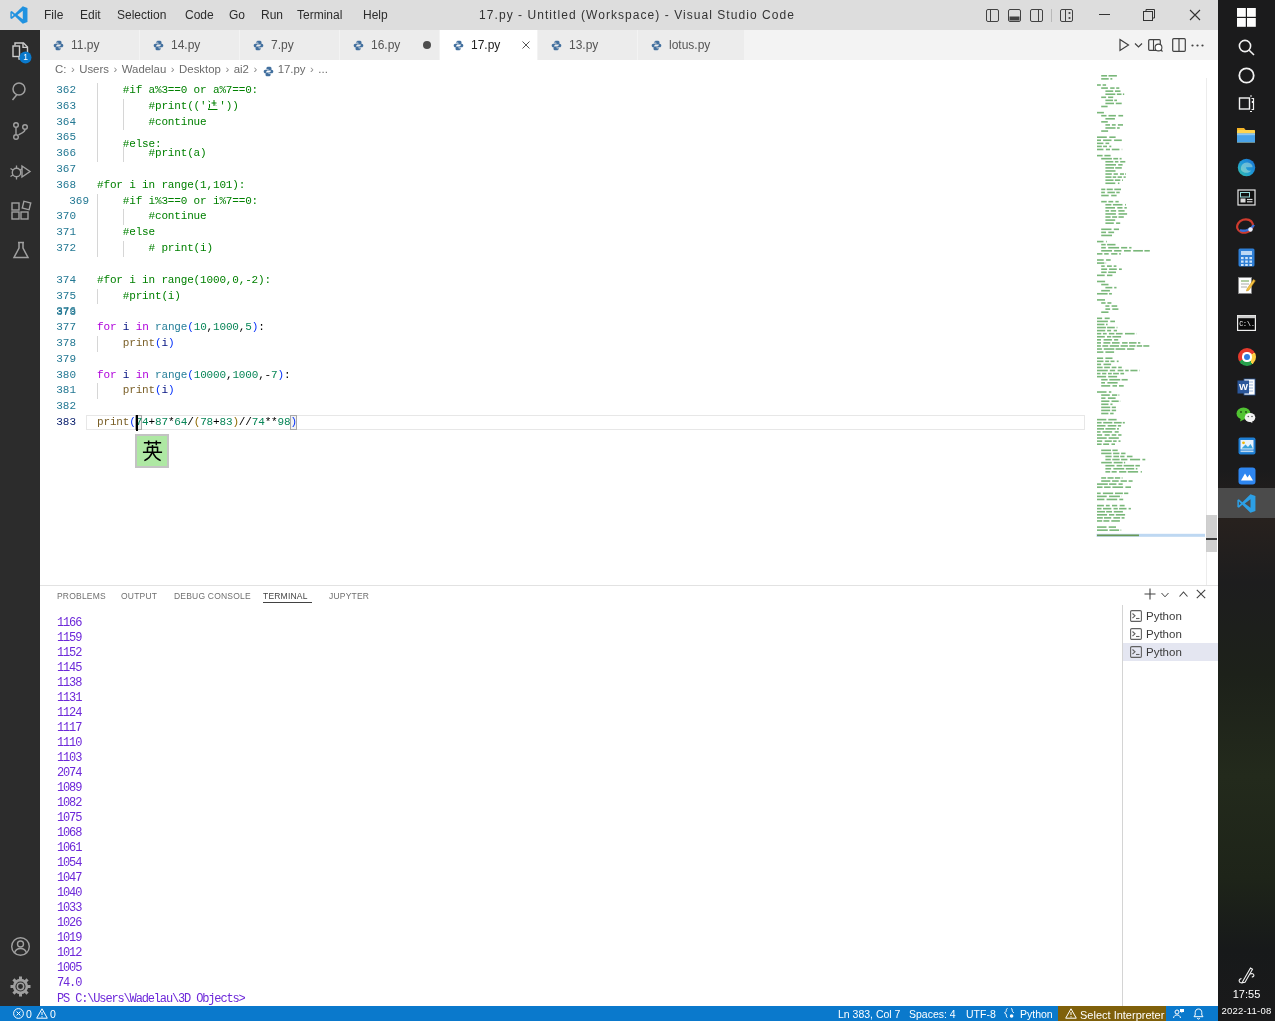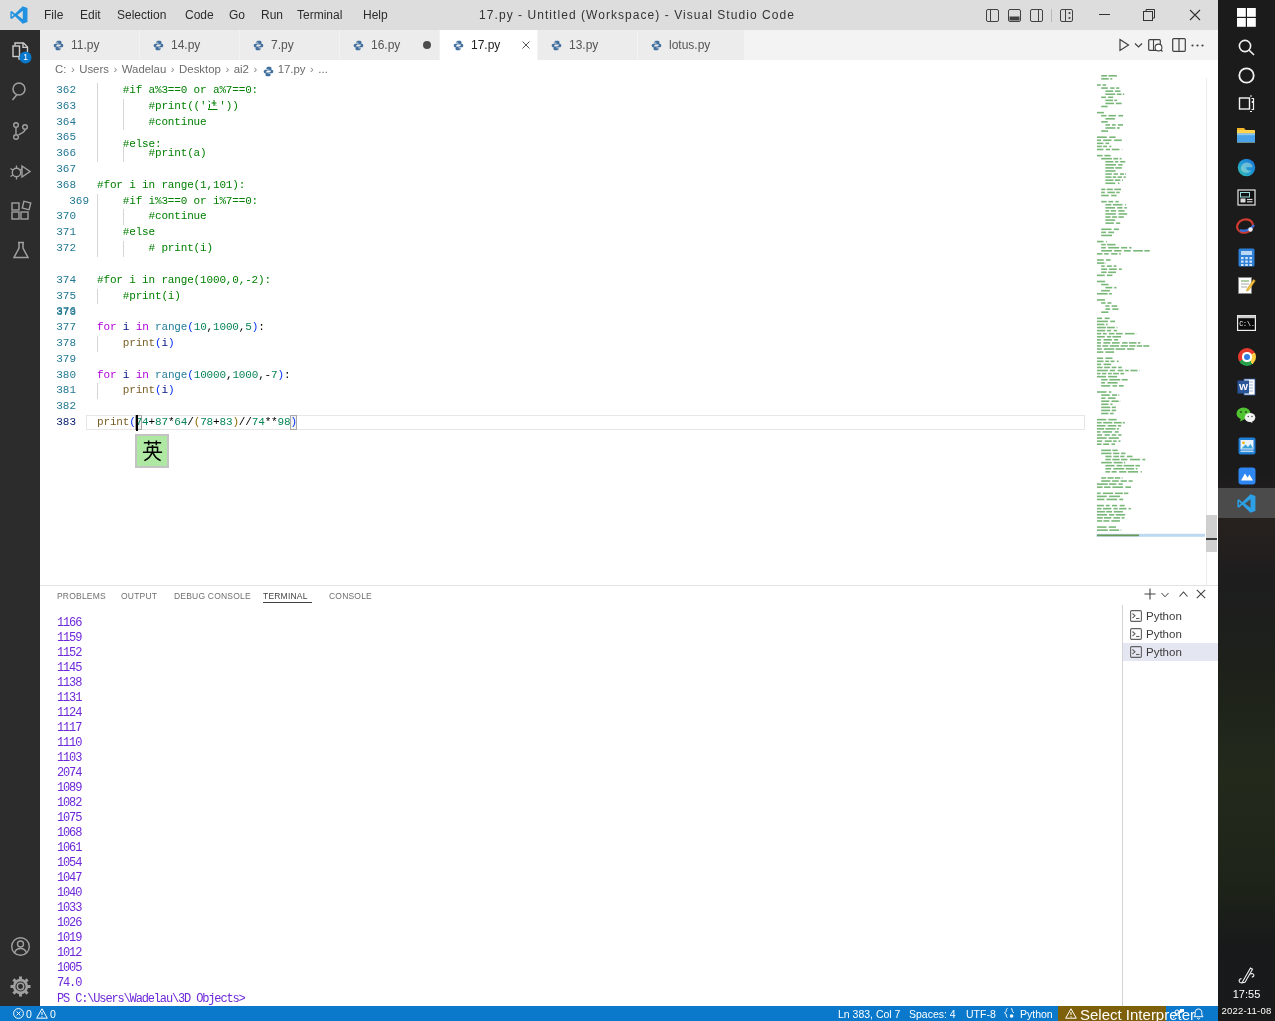--- a/index.html
+++ b/index.html
@@ -632,21 +632,21 @@
     <rect x="1097" y="534.5" width="42" height="1.7" fill="#6a9955"></rect>
   </svg>
 <div class="abs" style="left:1205.5px;top:78px;width:1px;height:507px;background:#ececec"></div>
 <div class="abs" style="left:1206px;top:515px;width:11px;height:37px;background:#c8c8c8;opacity:.85"></div>
 <div class="abs" style="left:1206px;top:537.5px;width:11px;height:2.5px;background:#3a3a3a"></div>
 <div class="abs" id="panel"></div>
 <div class="ptab abs" style="left:57px;top:589px;">PROBLEMS</div>
 <div class="ptab abs" style="left:121px;top:589px;">OUTPUT</div>
 <div class="ptab abs" style="left:174px;top:589px;">DEBUG CONSOLE</div>
 <div class="ptab abs" style="left:263px;top:589px;color:#424242;">TERMINAL</div>
-<div class="ptab abs" style="left:329px;top:589px;">CONSOLE</div>
+<div class="ptab abs" style="left:329px;top:589px;">JUPYTER</div>
 <div class="abs" style="left:263px;top:602px;width:49px;height:1px;background:#424242"></div>
 <svg class="abs" style="left:1144px;top:588px" width="12" height="12" viewBox="0 0 12 12">
     <path d="M6 0.5 L6 11.5 M0.5 6 L11.5 6" stroke="#424242" stroke-width="1.1"></path>
   </svg>
 <svg class="abs" style="left:1161px;top:592px" width="8" height="6" viewBox="0 0 8 6">
     <path d="M0.5 1 L4 4.8 L7.5 1" fill="none" stroke="#424242" stroke-width="1"></path>
   </svg>
 <svg class="abs" style="left:1179px;top:591px" width="9" height="7" viewBox="0 0 9 7">
     <path d="M0.5 5.5 L4.5 1 L8.5 5.5" fill="none" stroke="#424242" stroke-width="1.1"></path>
   </svg>
@@ -722,21 +722,21 @@
 <svg class="abs" style="left:1004px;top:1008px" width="12" height="11" viewBox="0 0 12 11">
     <path d="M3.5 0.5 C2 0.5 2.5 2.5 2 3.5 C1.7 4.3 1 4.5 0.5 4.8 C1 5.1 1.7 5.3 2 6.1 C2.5 7.1 2 9.5 3.5 9.5 M7 0.5 C8.5 0.5 8 2.5 8.5 3.5 C8.8 4.3 9.5 4.5 10 4.8" fill="none" stroke="#fff" stroke-width="1"></path>
     <circle cx="7.6" cy="8" r="1.8" fill="#fff"></circle>
   </svg>
 <div class="sbit" style="left:1020px;top:1007px">Python</div>
 <div class="abs" style="left:1058px;top:1006px;width:108px;height:15px;background:#7f600a"></div>
 <svg class="abs" style="left:1065px;top:1008px" width="12" height="11" viewBox="0 0 12 11">
     <path d="M6 0.8 L11.3 10.2 L0.7 10.2 Z" fill="none" stroke="#fff" stroke-width="1"></path>
     <path d="M6 4 L6 7 M6 8.2 L6 9.4" stroke="#fff" stroke-width="1"></path>
   </svg>
-<div class="sbit" style="left:1080px;top:1007.5px;font-size:15px">Select Interpreter</div>
+<div class="sbit" style="left:1080px;top:1007.5px;font-size:11px">Select Interpreter</div>
 <svg class="abs" style="left:1172px;top:1008px" width="13" height="12" viewBox="0 0 13 12">
     <circle cx="5" cy="4" r="2" fill="none" stroke="#fff" stroke-width="1"></circle>
     <path d="M1.5 10 C2 7.5 3.5 7 5 7 C6.5 7 8 7.5 8.5 10" fill="none" stroke="#fff" stroke-width="1"></path>
     <path d="M8 1 L12 1 L12 4 L10.5 4 L9.5 5.2 L9.5 4 L8 4 Z" fill="#fff"></path>
   </svg>
 <svg class="abs" style="left:1193px;top:1008px" width="11" height="12" viewBox="0 0 11 12">
     <path d="M5.5 1 C3.3 1 2.2 2.6 2.2 4.5 L2.2 7 L1 8.7 L10 8.7 L8.8 7 L8.8 4.5 C8.8 2.6 7.7 1 5.5 1 Z" fill="none" stroke="#fff" stroke-width="1"></path>
     <path d="M4.3 10 C4.5 10.8 5 11.1 5.5 11.1 C6 11.1 6.5 10.8 6.7 10" fill="none" stroke="#fff" stroke-width="1"></path>
   </svg>
 <div class="abs" id="taskbar"></div>

